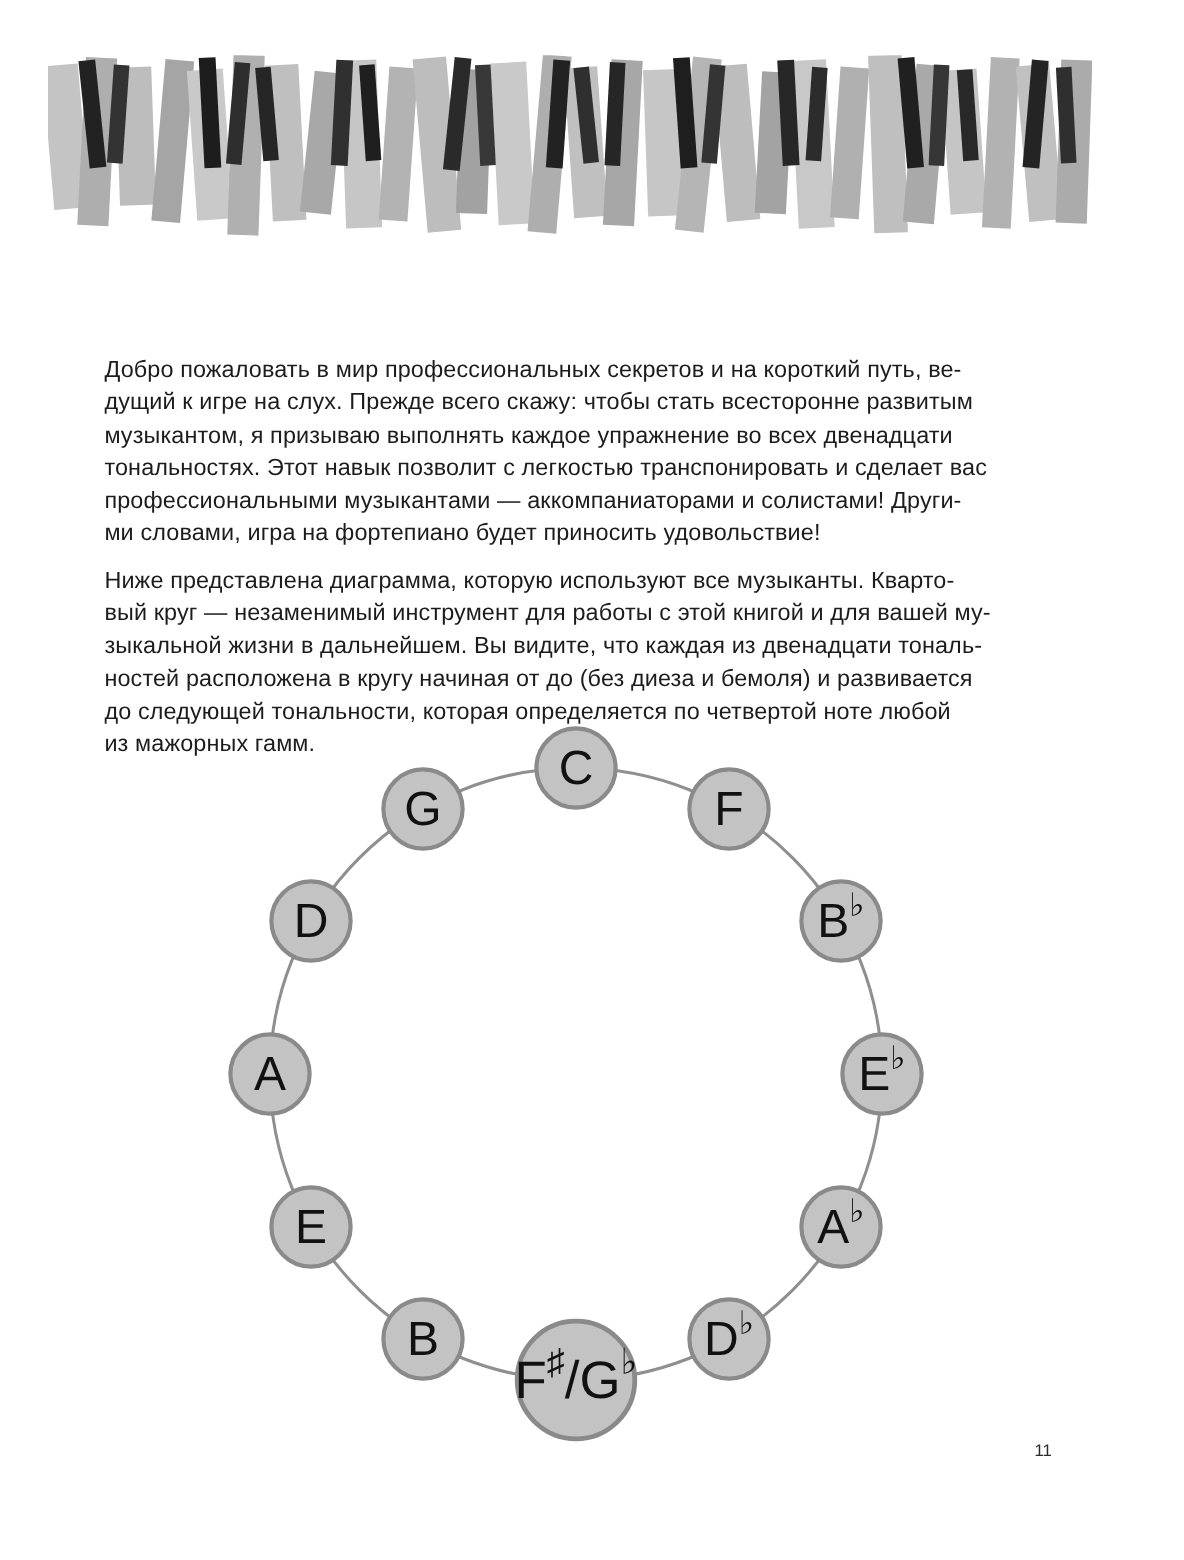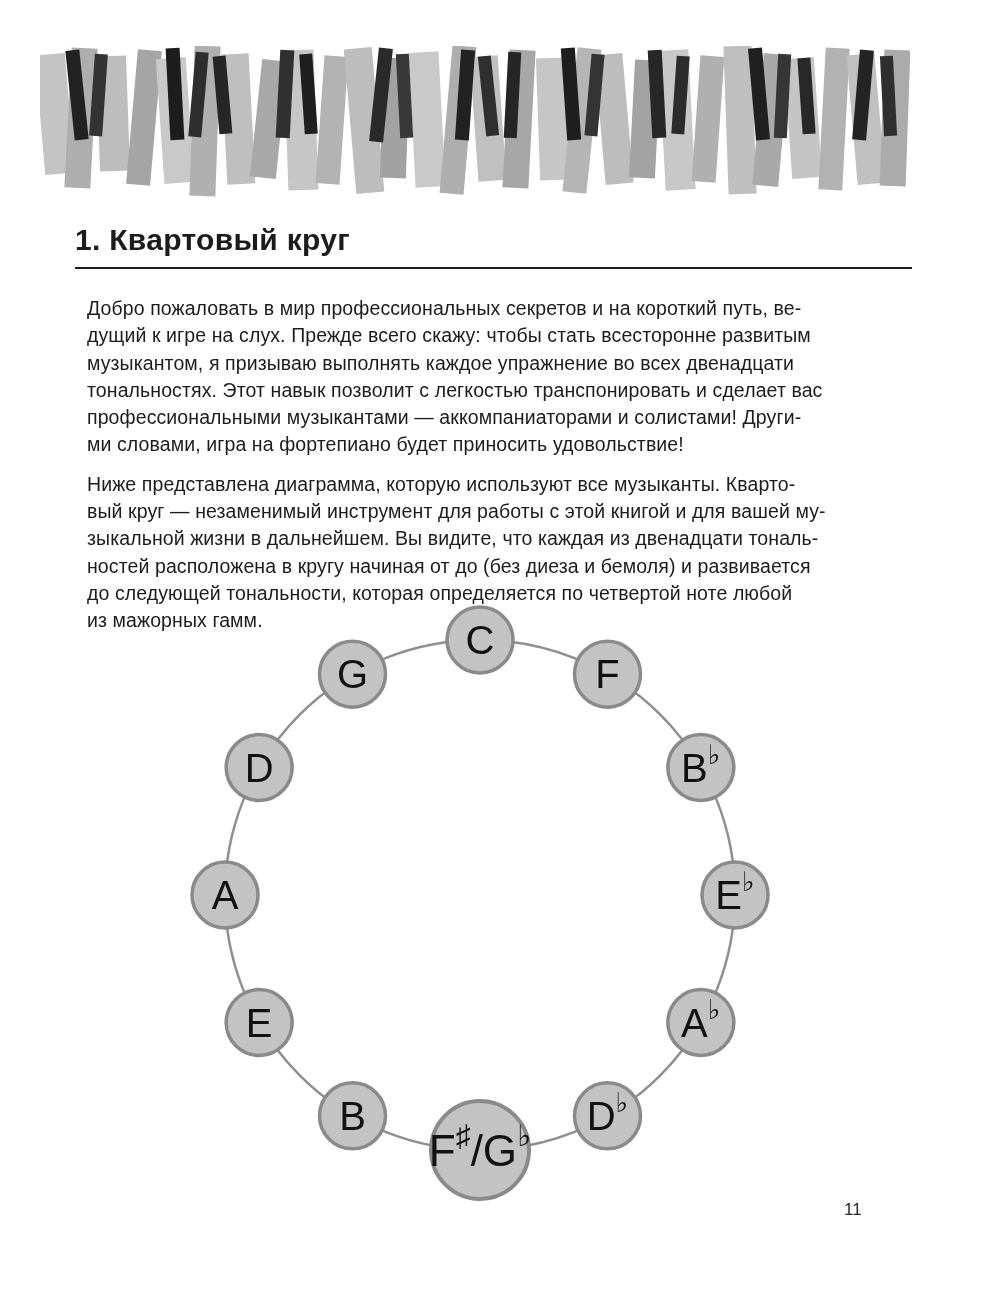--- a/index.html
+++ b/index.html
@@ -11,21 +11,21 @@
   .page{position:absolute;left:0;top:0;width:987px;height:1300px;background:#fff;}
   .art{position:absolute;left:40px;top:46px;width:870px;height:158px;}
   .heading-block{position:absolute;left:75px;top:222px;width:837px;}
   .heading-block h1{margin:0;font-size:30px;font-weight:700;letter-spacing:.3px;line-height:36px;}
   .rule{margin-top:9px;border-top:2px solid #1f1f1f;width:837px;height:0;}
   .text-block{position:absolute;left:75px;top:283px;width:852px;}
   .text-block p{margin:12px;font-size:19.5px;line-height:27.3px;letter-spacing:.1px;white-space:pre-line;}
   .text-block p + p{margin-top:9px;}
   #diagram-svg{position:absolute;left:0;top:600px;}
   #diagram-svg text{font-family:"Liberation Sans","DejaVu Sans",sans-serif;}
-  .page-number{position:absolute;left:844px;top:1200px;font-size:17px;color:#2a2a2a;}
+  .page-number{position:absolute;left:862px;top:1200px;font-size:14px;color:#2a2a2a;}
 </style>
 </head>
 <body>
 
 <div class="page">
 
   <svg class="art" viewBox="0 0 870 158" aria-hidden="true">
     <g>
       <rect x="0" y="8" width="30" height="120" fill="#c4c4c4" transform="rotate(-5 15 68)"></rect>
       <rect x="28" y="2" width="26" height="140" fill="#aeaeae" transform="rotate(3 41 72)"></rect>
@@ -74,24 +74,20 @@
       <rect x="610" y="4" width="14" height="88" fill="#272727" transform="rotate(-3 617 48)"></rect>
       <rect x="634" y="10" width="13" height="78" fill="#2c2c2c" transform="rotate(4 640 49)"></rect>
       <rect x="712" y="2" width="14" height="92" fill="#202020" transform="rotate(-5 719 48)"></rect>
       <rect x="736" y="8" width="13" height="84" fill="#363636" transform="rotate(3 742 50)"></rect>
       <rect x="760" y="12" width="13" height="76" fill="#282828" transform="rotate(-4 766 50)"></rect>
       <rect x="816" y="4" width="14" height="90" fill="#242424" transform="rotate(5 823 49)"></rect>
       <rect x="842" y="10" width="13" height="80" fill="#2f2f2f" transform="rotate(-3 848 50)"></rect>
     </g>
   </svg>
 
-  <div class="heading-block">
-    <h1>1. Квартовый круг</h1>
-    <div class="rule"></div>
-  </div>
 
   <div class="text-block">
     <p>Добро пожаловать в мир профессиональных секретов и на короткий путь, ве-
 дущий к игре на слух. Прежде всего скажу: чтобы стать всесторонне развитым
 музыкантом, я призываю выполнять каждое упражнение во всех двенадцати
 тональностях. Этот навык позволит с легкостью транспонировать и сделает вас
 профессиональными музыкантами — аккомпаниаторами и солистами! Други-
 ми словами, игра на фортепиано будет приносить удовольствие!</p>
     <p>Ниже представлена диаграмма, которую используют все музыканты. Кварто-
 вый круг — незаменимый инструмент для работы с этой книгой и для вашей му-

